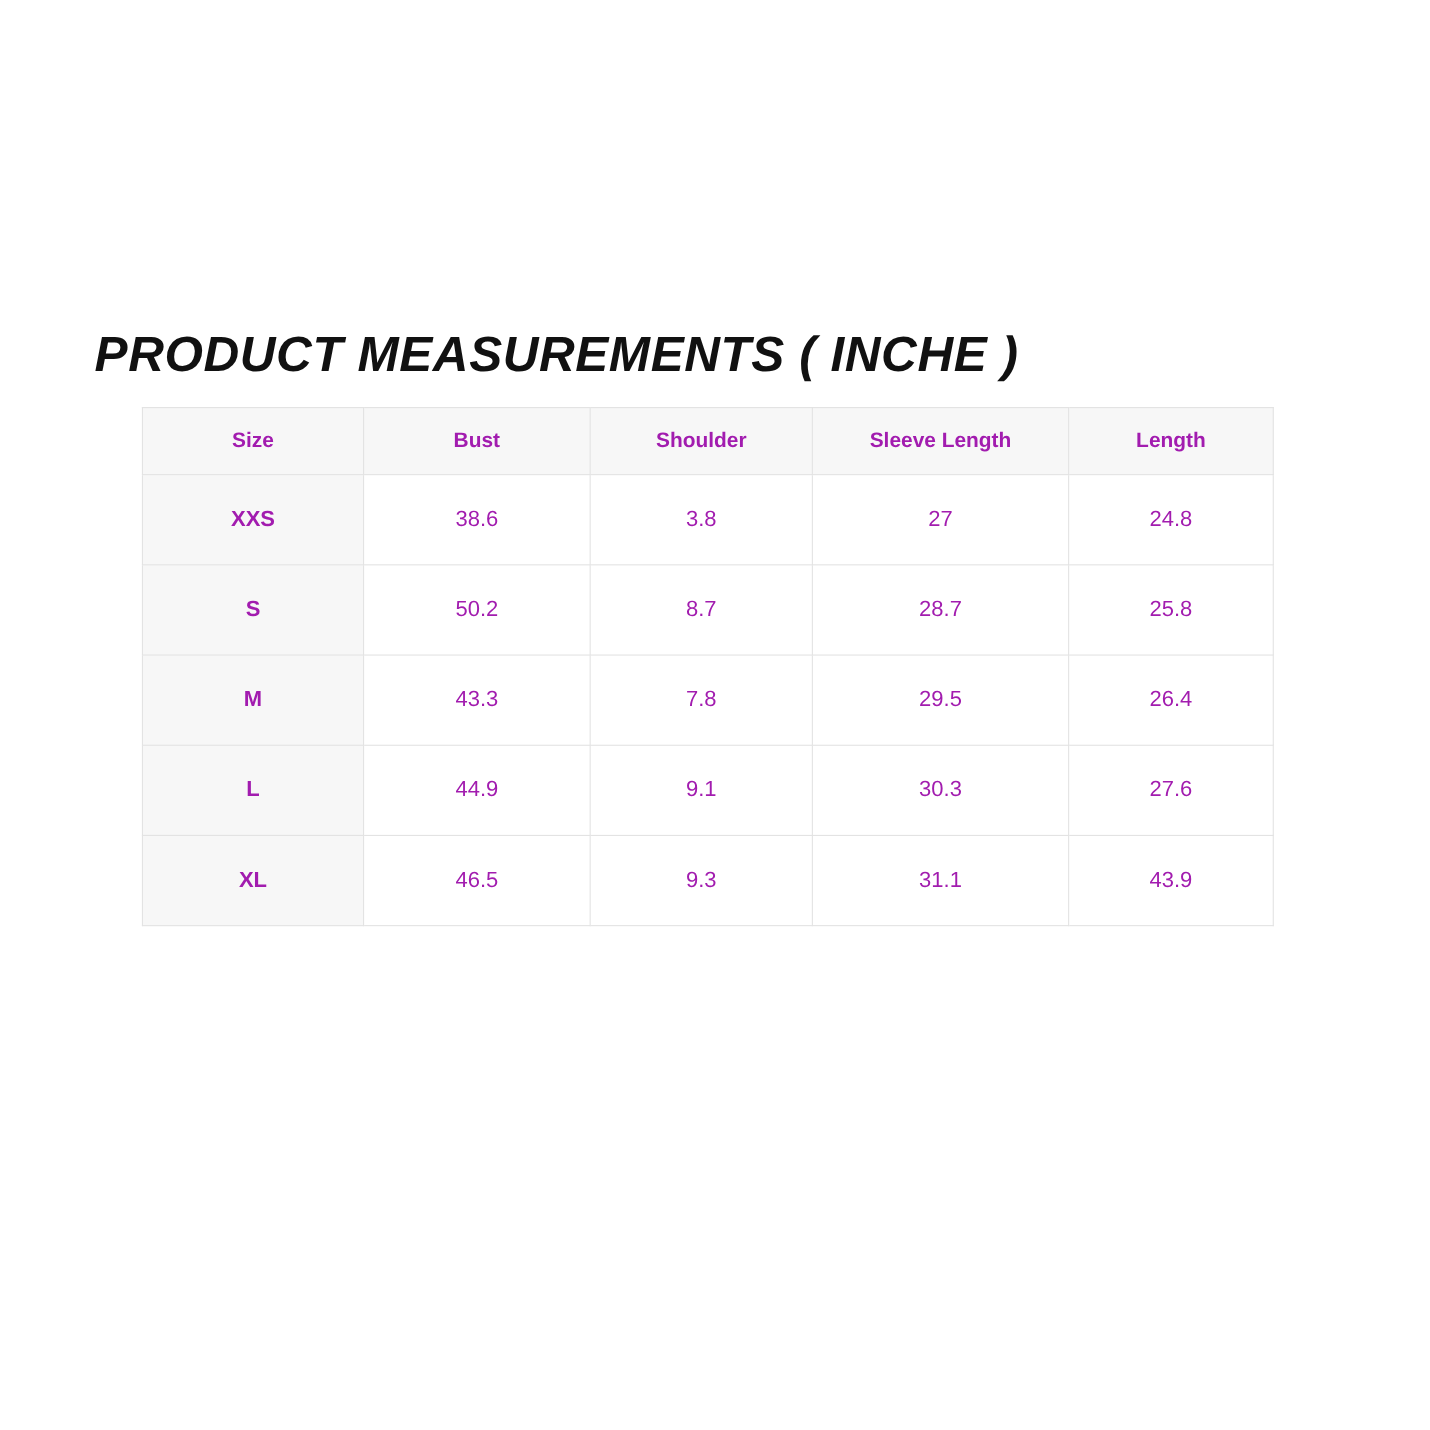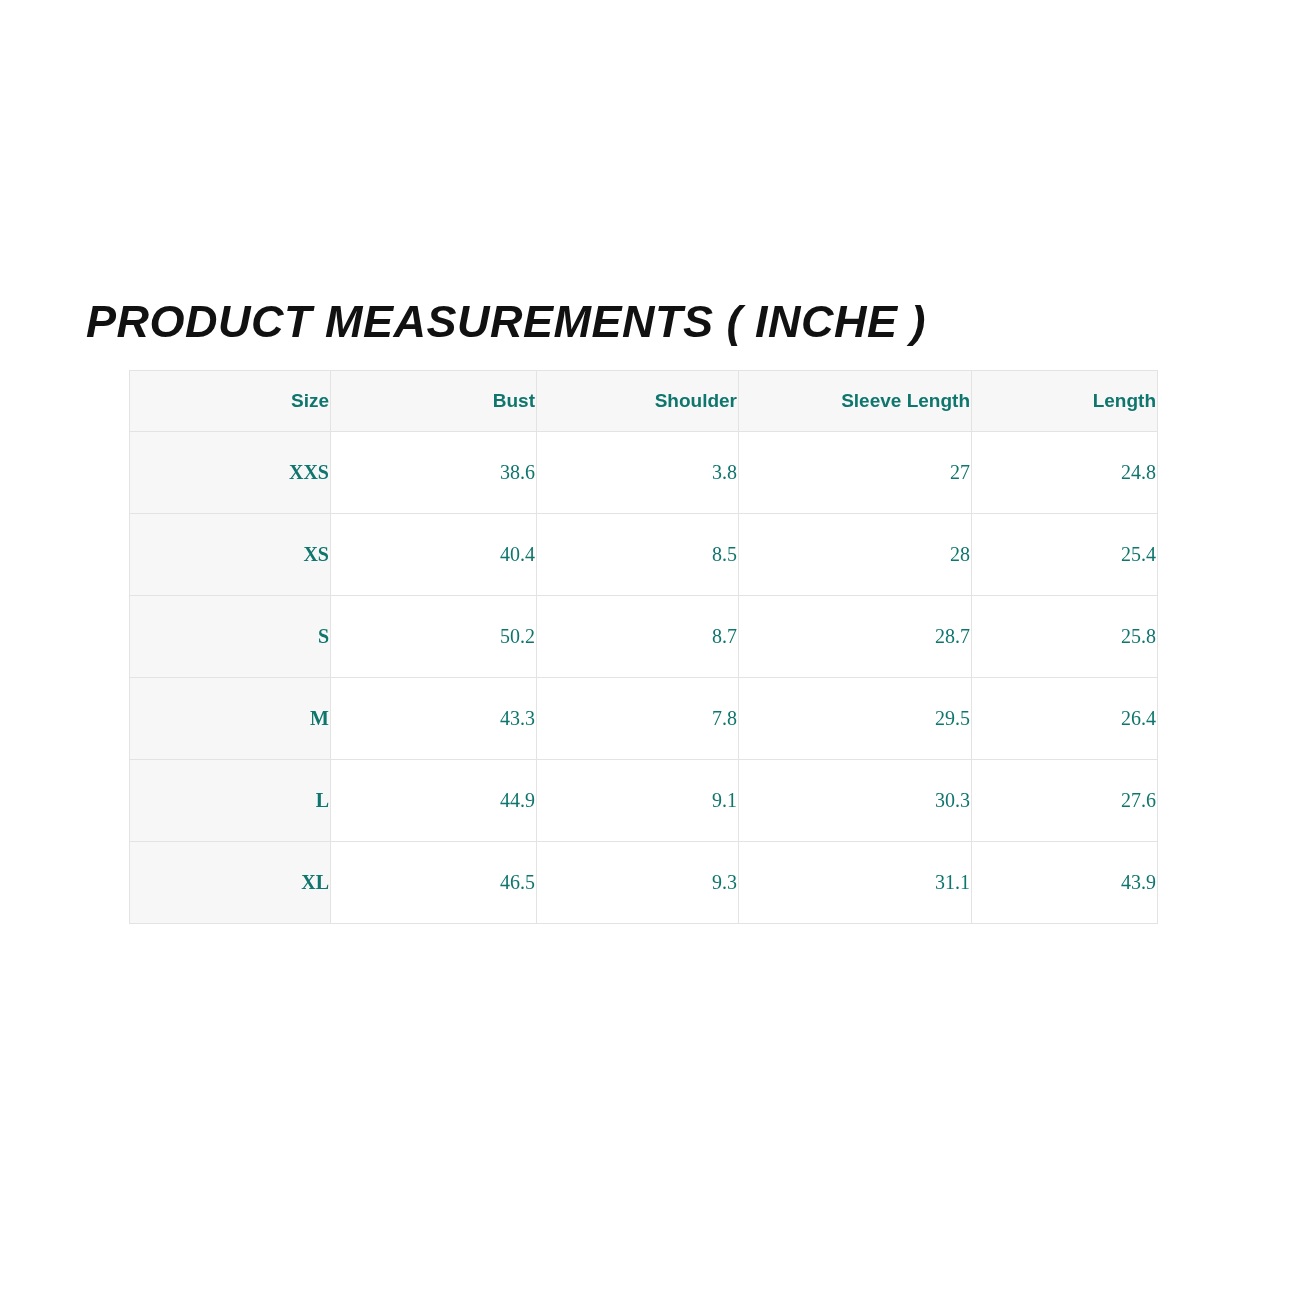--- a/index.html
+++ b/index.html
@@ -48,36 +48,35 @@
   }
   table.size-table col.c0 { width: 201px; }
   table.size-table col.c1 { width: 206px; }
   table.size-table col.c2 { width: 202px; }
   table.size-table col.c3 { width: 233px; }
   table.size-table col.c4 { width: 186px; }
 
   table.size-table th,
   table.size-table td {
     border: 1px solid #e3e3e3;
-    text-align: right;
+    text-align: center;
     vertical-align: middle;
-    color: #0f766e;
+    color: #a21caf;
   }
   table.size-table thead th {
     height: 58px;
     font-size: 19px;
     font-weight: 700;
     background: #f7f7f7;
   }
   table.size-table tbody td {
     height: 79px;
     font-size: 20px;
     font-weight: 400;
     background: #ffffff;
-    font-family: Liberation Serif, serif;
   }
   table.size-table tbody td.size-cell {
     font-weight: 700;
     font-size: 20px;
     background: #f7f7f7;
   }
 </style>
 </head>
 <body>
 
@@ -105,27 +104,20 @@
       </thead>
       <tbody>
         <tr>
           <td class="size-cell">XXS</td>
           <td>38.6</td>
           <td>3.8</td>
           <td>27</td>
           <td>24.8</td>
         </tr>
         <tr>
-          <td class="size-cell">XS</td>
-          <td>40.4</td>
-          <td>8.5</td>
-          <td>28</td>
-          <td>25.4</td>
-        </tr>
-        <tr>
           <td class="size-cell">S</td>
           <td>50.2</td>
           <td>8.7</td>
           <td>28.7</td>
           <td>25.8</td>
         </tr>
         <tr>
           <td class="size-cell">M</td>
           <td>43.3</td>
           <td>7.8</td>

